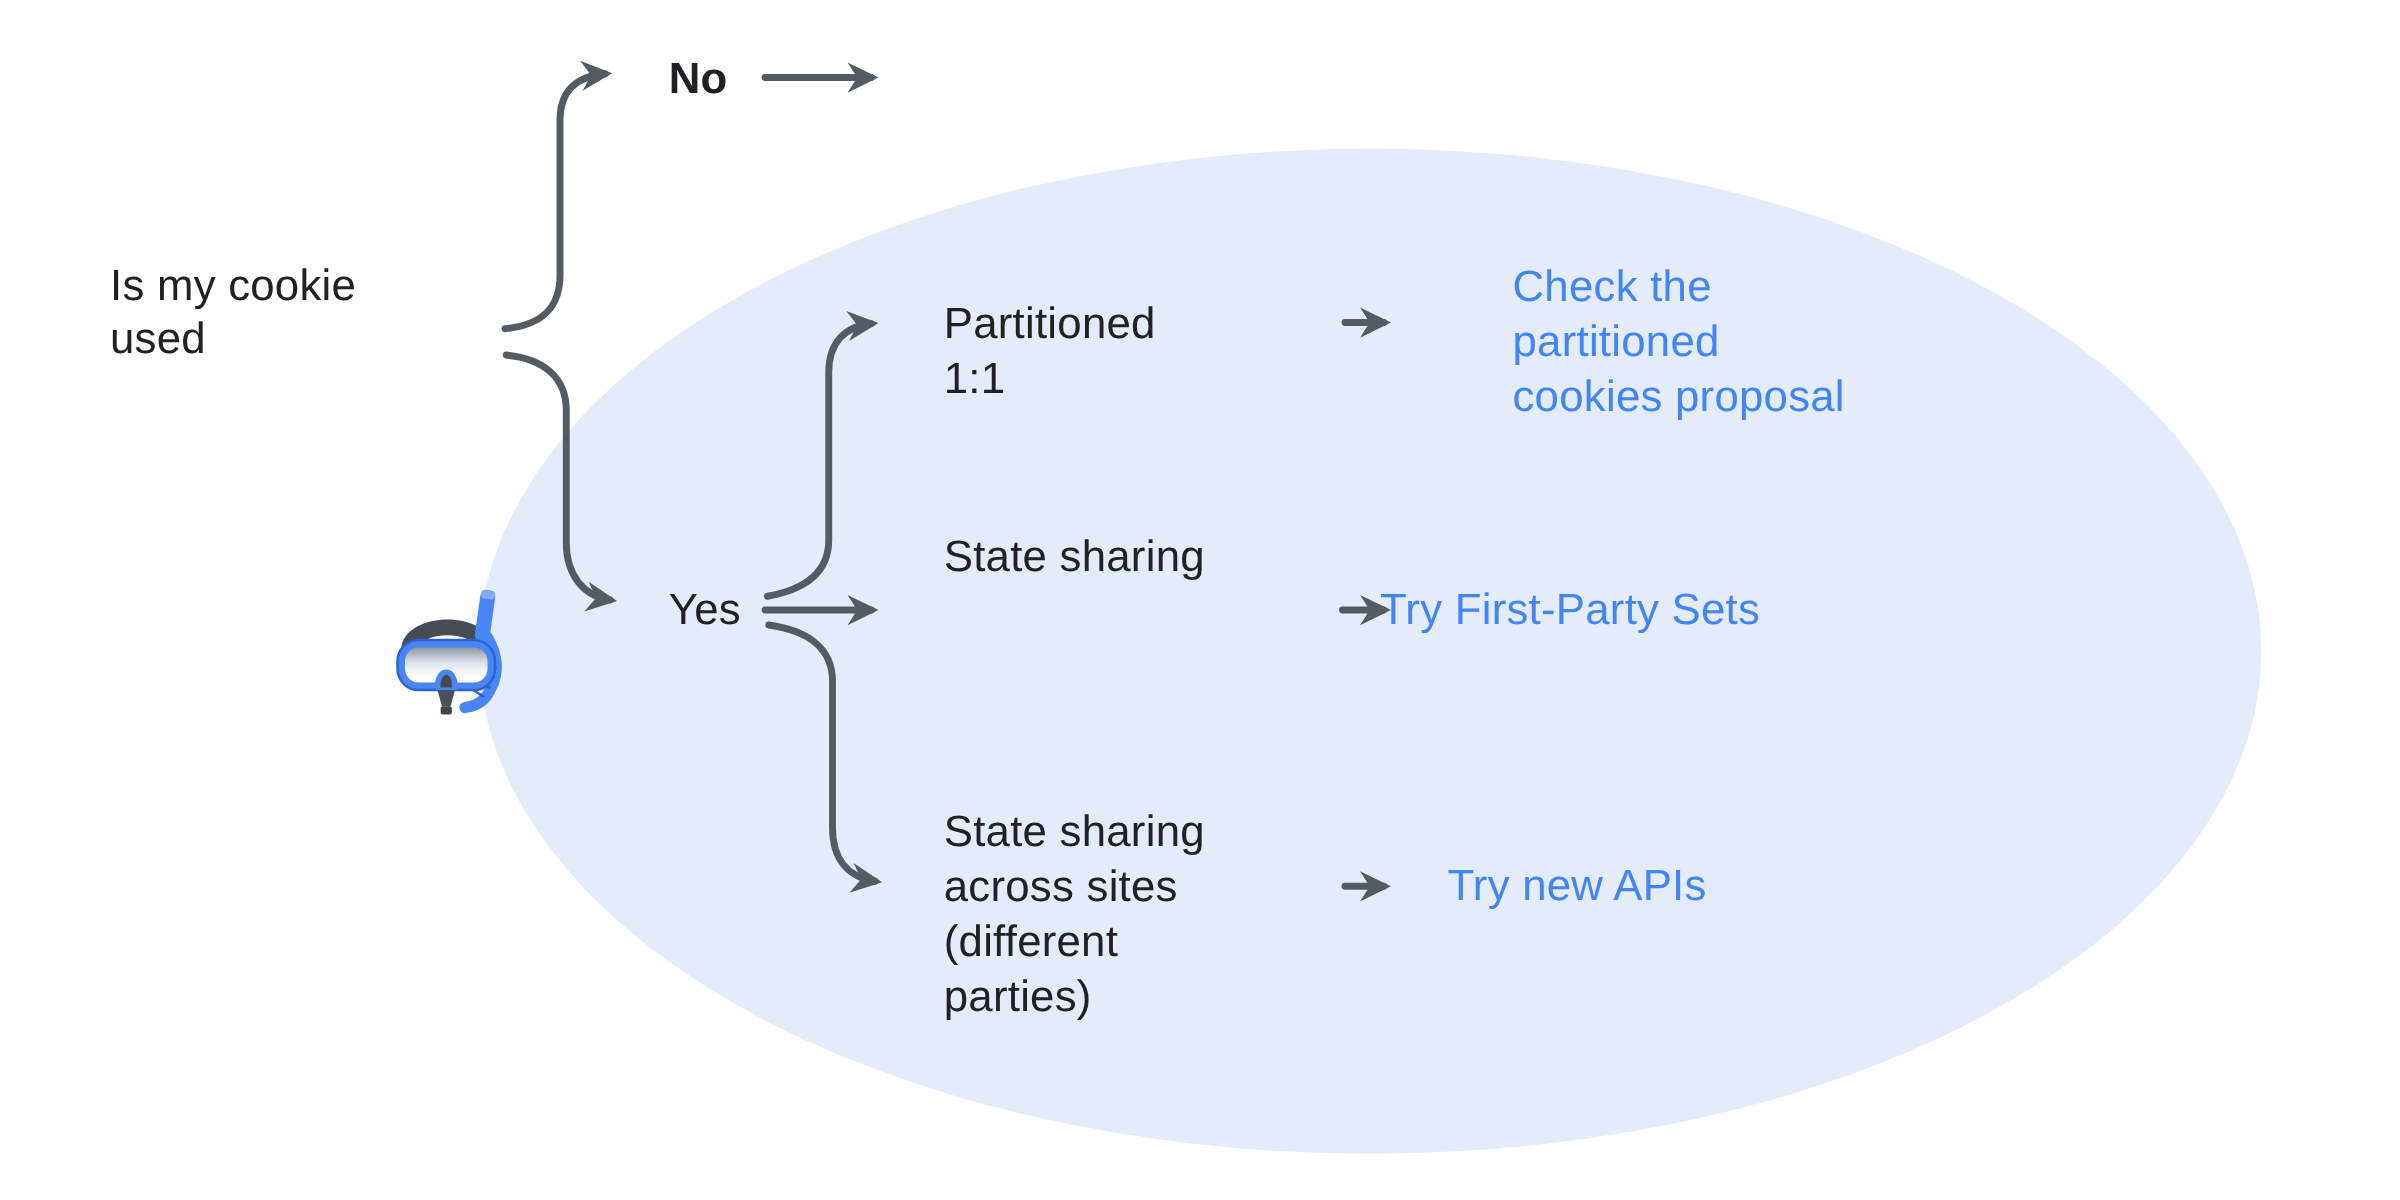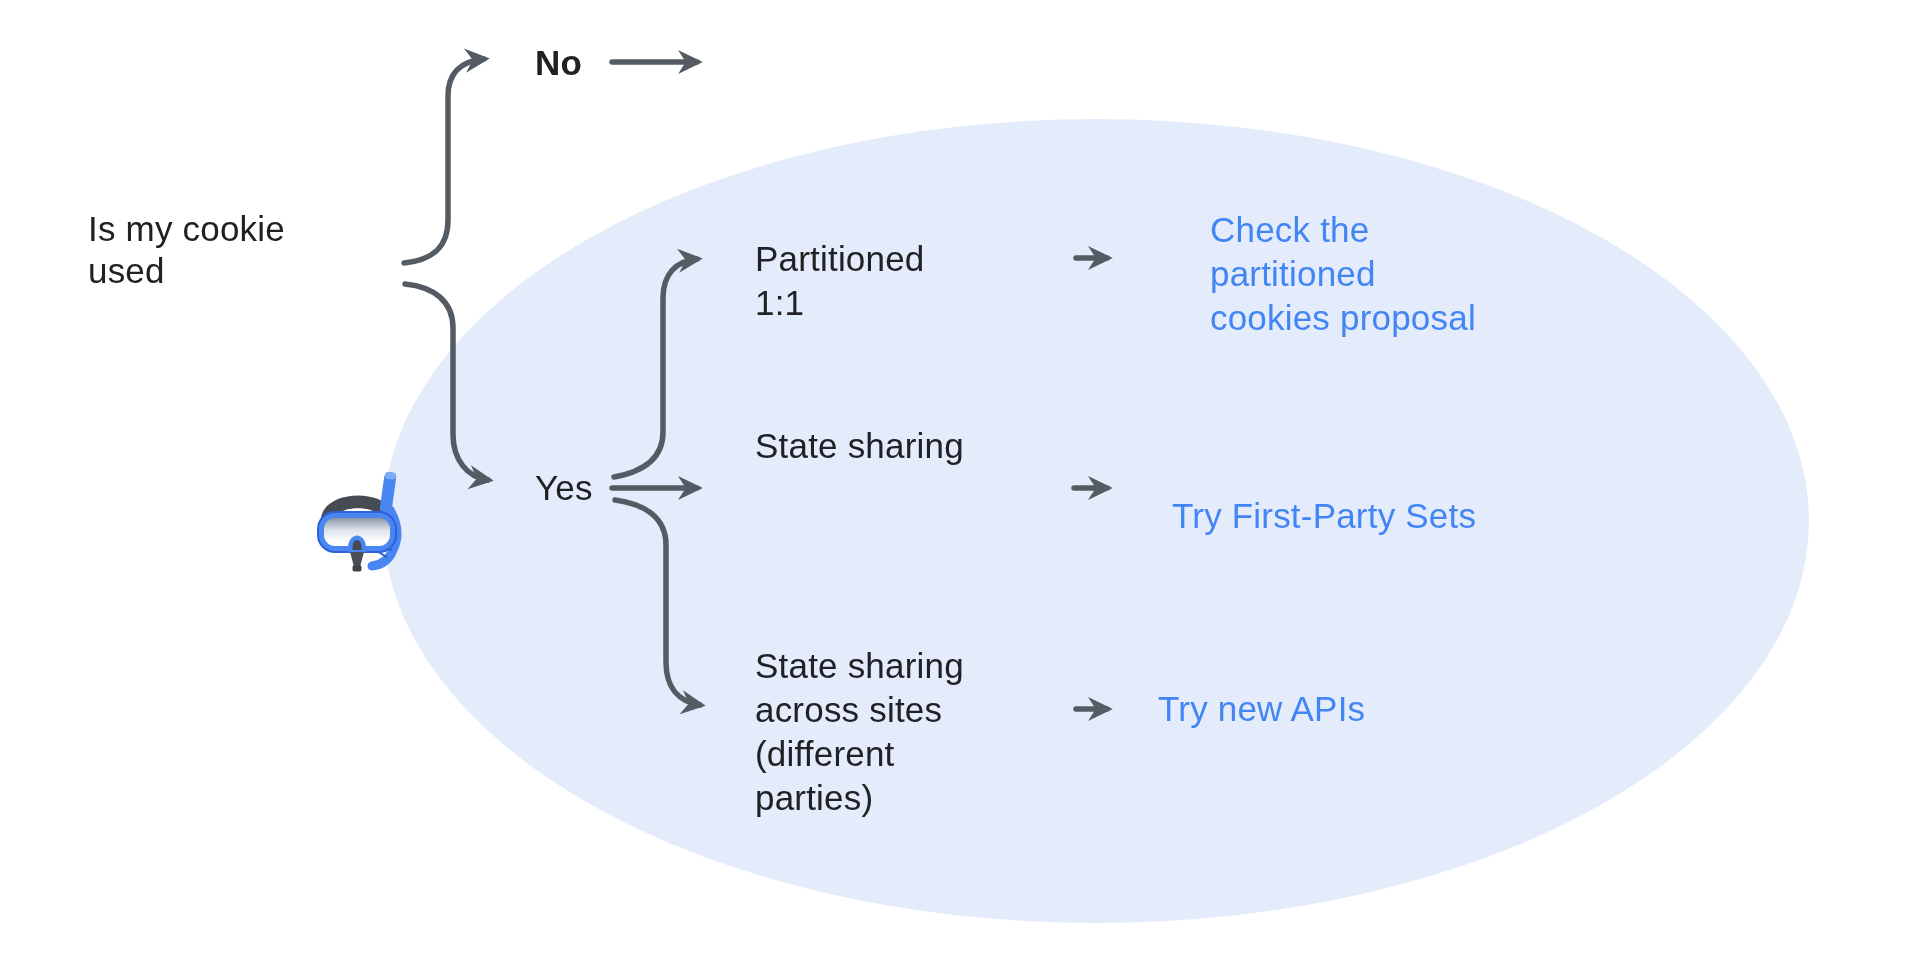--- a/index.html
+++ b/index.html
@@ -92,21 +92,21 @@
   </div>
   <div class="txt link" style="left:1210px; top:192px;margin-top:16px;">
     <span class="line">Check the</span>
     <span class="line">partitioned</span>
     <span class="line">cookies proposal</span>
   </div>
 
   <div class="txt" style="left:755px; top:424px;">
     <span class="line">State sharing</span>
   </div>
-  <div class="txt link" style="left:1172px; top:466px;margin-top:28px;">Try First-Party Sets</div>
+  <div class="txt link" style="left:1104px; top:466px;">Try First-Party Sets</div>
 
   <div class="txt" style="left:755px; top:644px;">
     <span class="line">State sharing</span>
     <span class="line">across sites</span>
     <span class="line">(different</span>
     <span class="line">parties)</span>
   </div>
   <div class="txt link" style="left:1158px; top:687px;">Try new APIs</div>
 
 </div>

